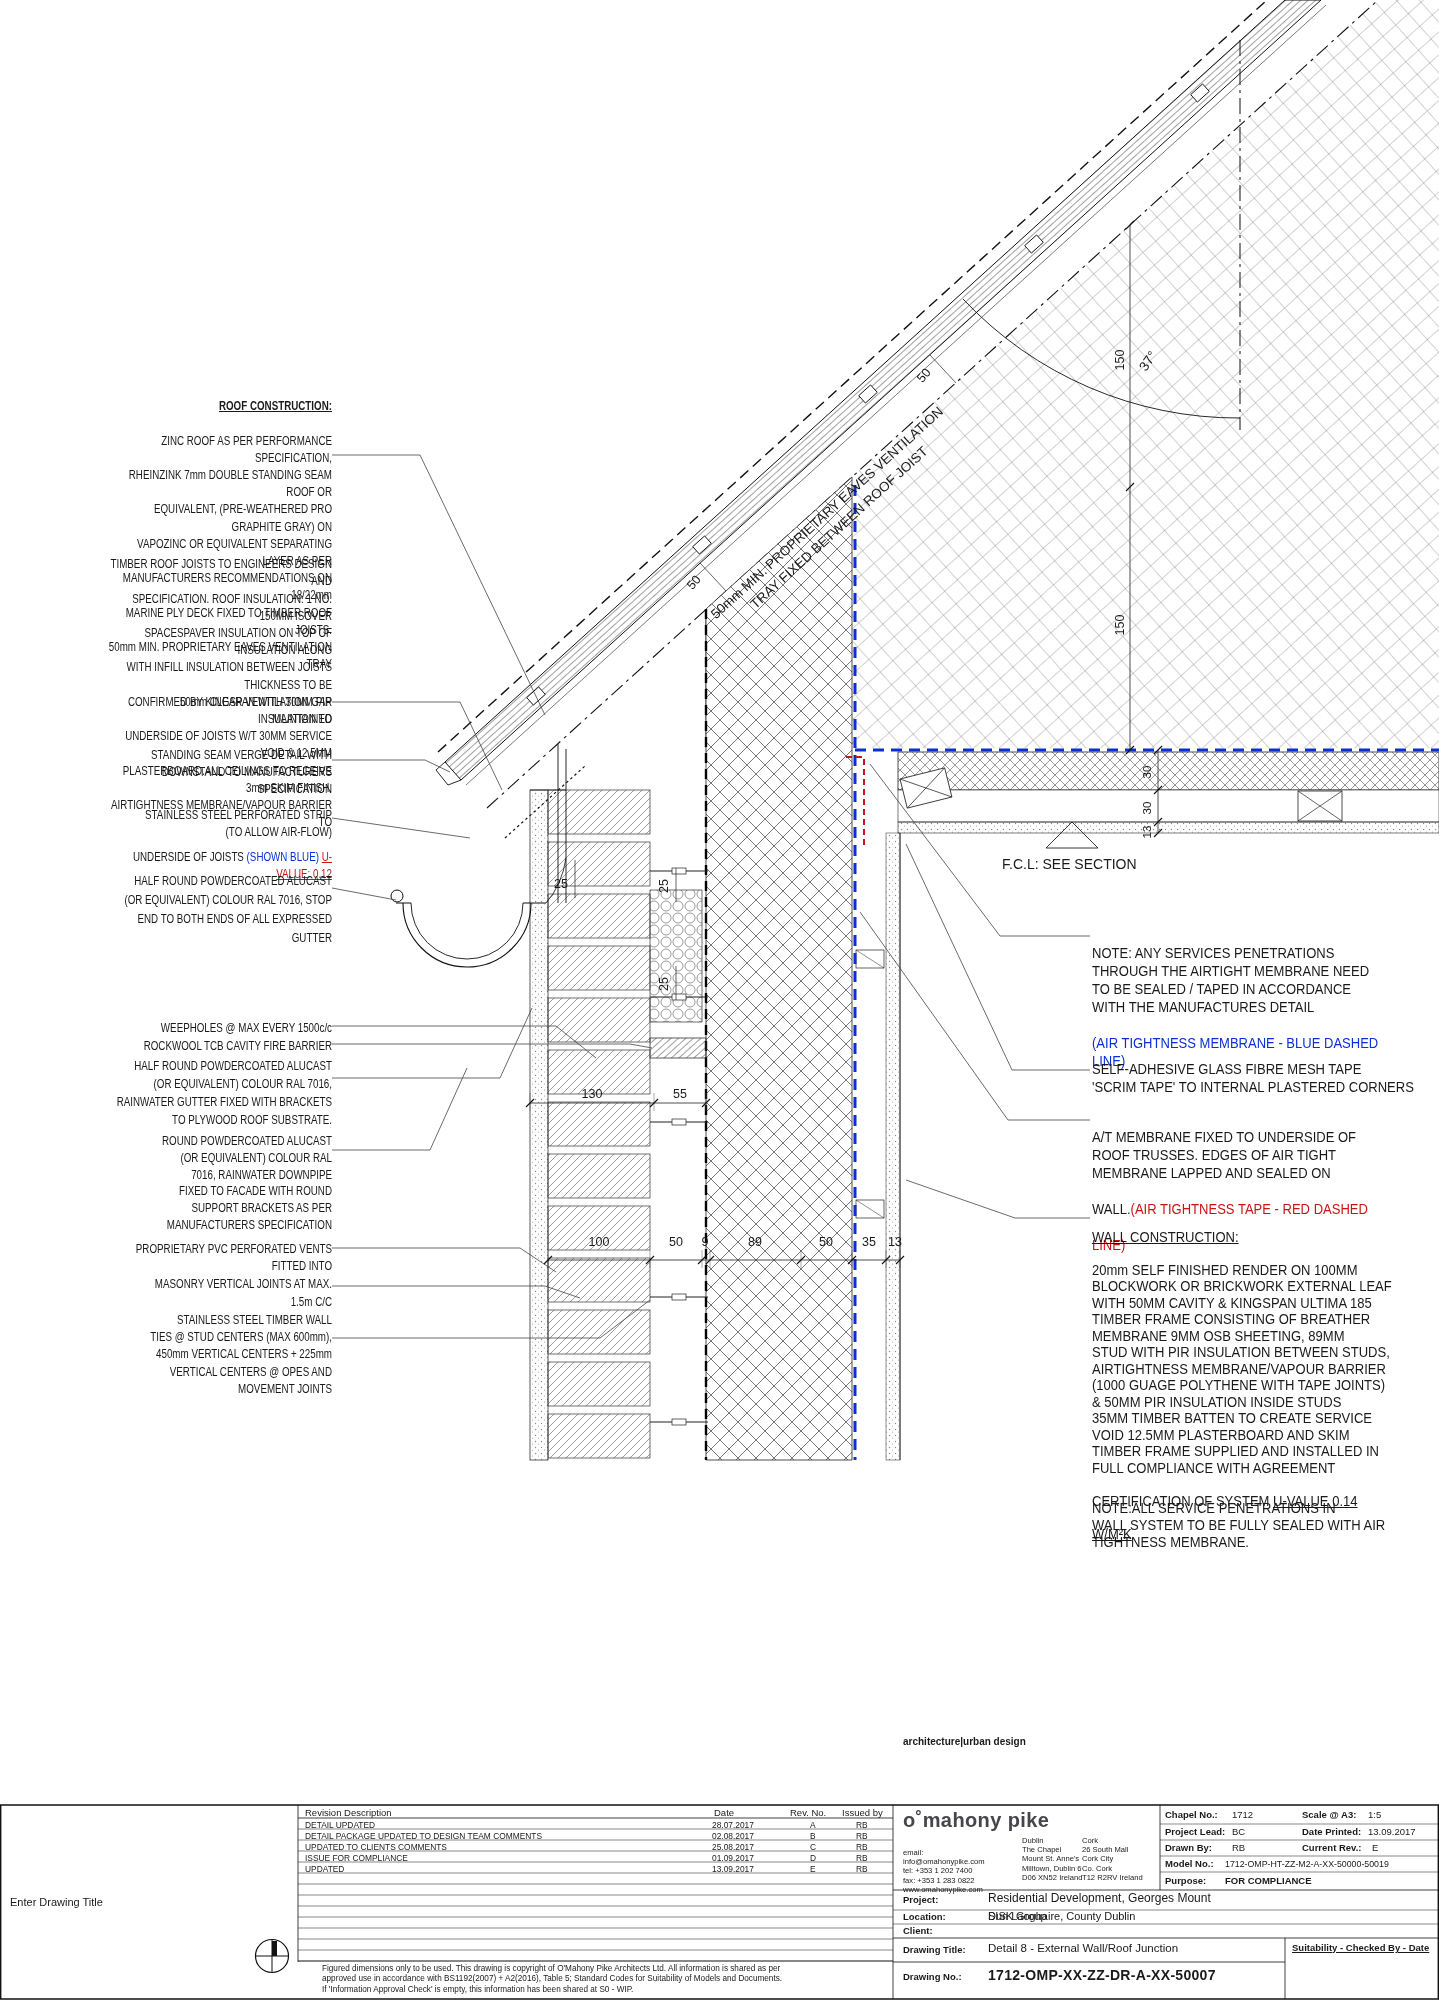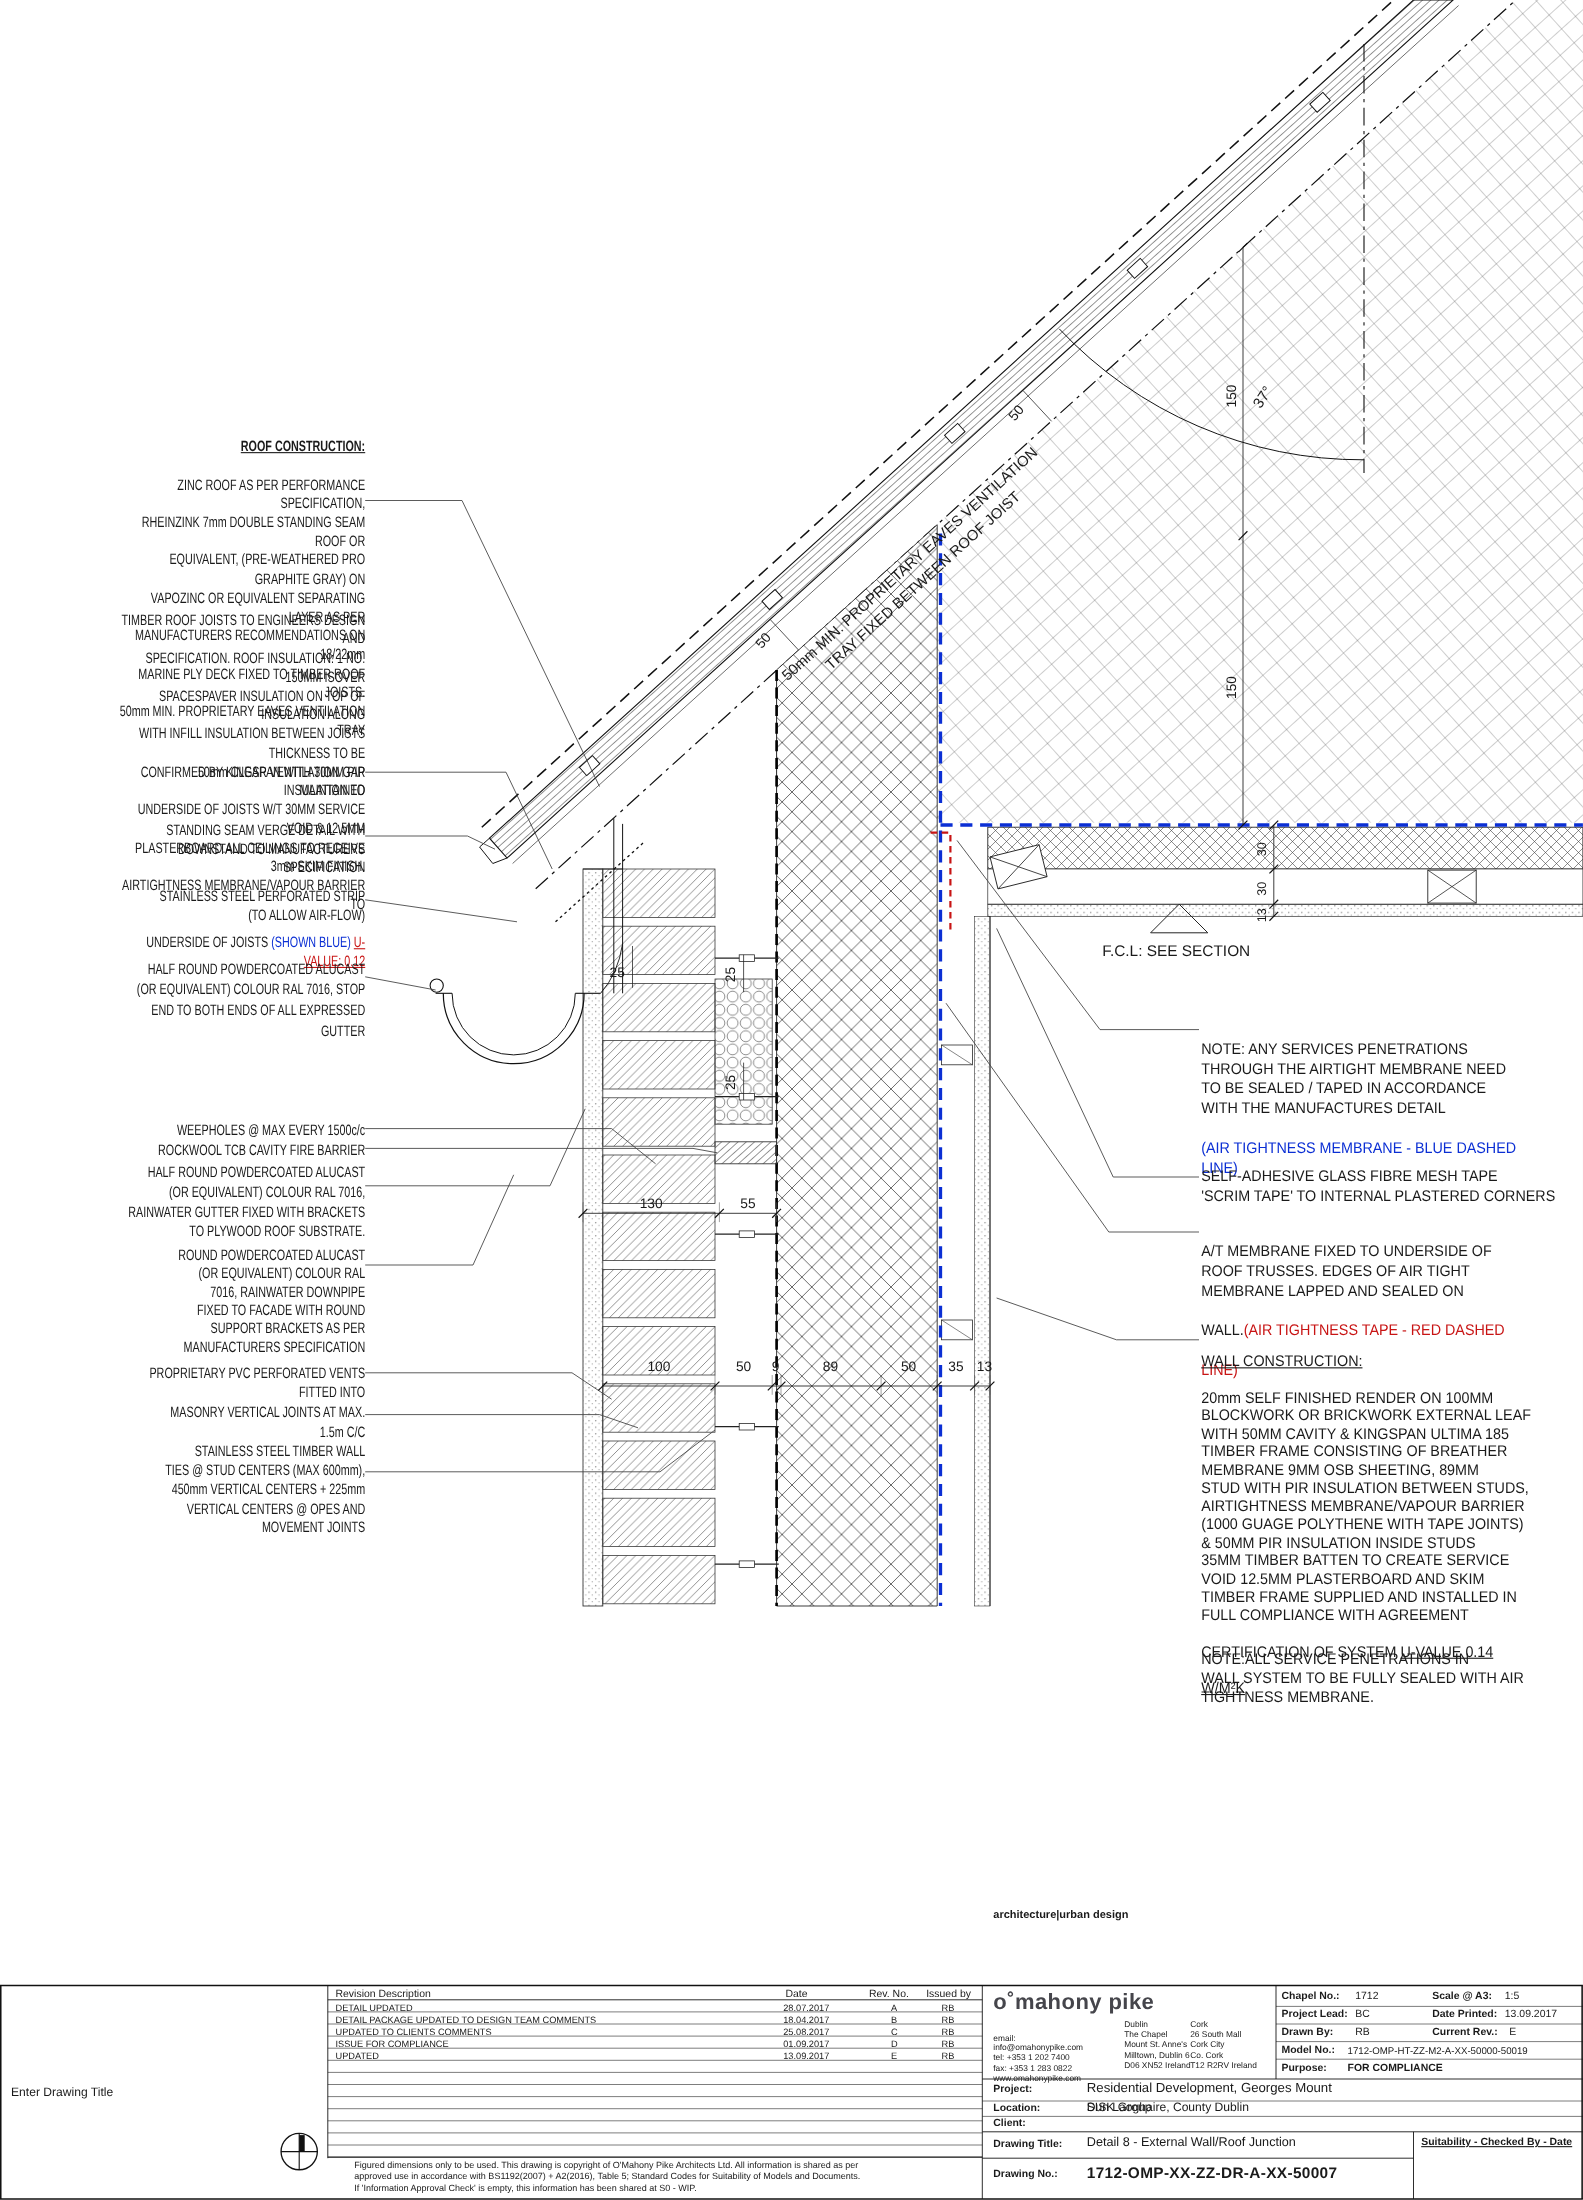--- a/index.html
+++ b/index.html
@@ -408,21 +408,21 @@
 <div class="tb" style="left:714px;top:1807px;font-size:9.5px">Date</div>
 <div class="tb" style="left:790px;top:1807px;font-size:9.5px">Rev. No.</div>
 <div class="tb" style="left:842px;top:1807px;font-size:9.5px">Issued by</div>
 
 <div class="tb" style="left:305px;top:1820px;font-size:8.4px">DETAIL UPDATED</div>
 <div class="tb" style="left:712px;top:1820px;font-size:8.4px">28.07.2017</div>
 <div class="tb" style="left:810px;top:1820px;font-size:8.4px">A</div>
 <div class="tb" style="left:856px;top:1820px;font-size:8.4px">RB</div>
 
 <div class="tb" style="left:305px;top:1831px;font-size:8.4px">DETAIL PACKAGE UPDATED TO DESIGN TEAM COMMENTS</div>
-<div class="tb" style="left:712px;top:1831px;font-size:8.4px">18.04.2017</div>
+<div class="tb" style="left:712px;top:1831px;font-size:8.4px">02.08.2017</div>
 <div class="tb" style="left:810px;top:1831px;font-size:8.4px">B</div>
 <div class="tb" style="left:856px;top:1831px;font-size:8.4px">RB</div>
 
 <div class="tb" style="left:305px;top:1842px;font-size:8.4px">UPDATED TO CLIENTS COMMENTS</div>
 <div class="tb" style="left:712px;top:1842px;font-size:8.4px">25.08.2017</div>
 <div class="tb" style="left:810px;top:1842px;font-size:8.4px">C</div>
 <div class="tb" style="left:856px;top:1842px;font-size:8.4px">RB</div>
 
 <div class="tb" style="left:305px;top:1853px;font-size:8.4px">ISSUE FOR COMPLIANCE</div>
 <div class="tb" style="left:712px;top:1853px;font-size:8.4px">01.09.2017</div>

